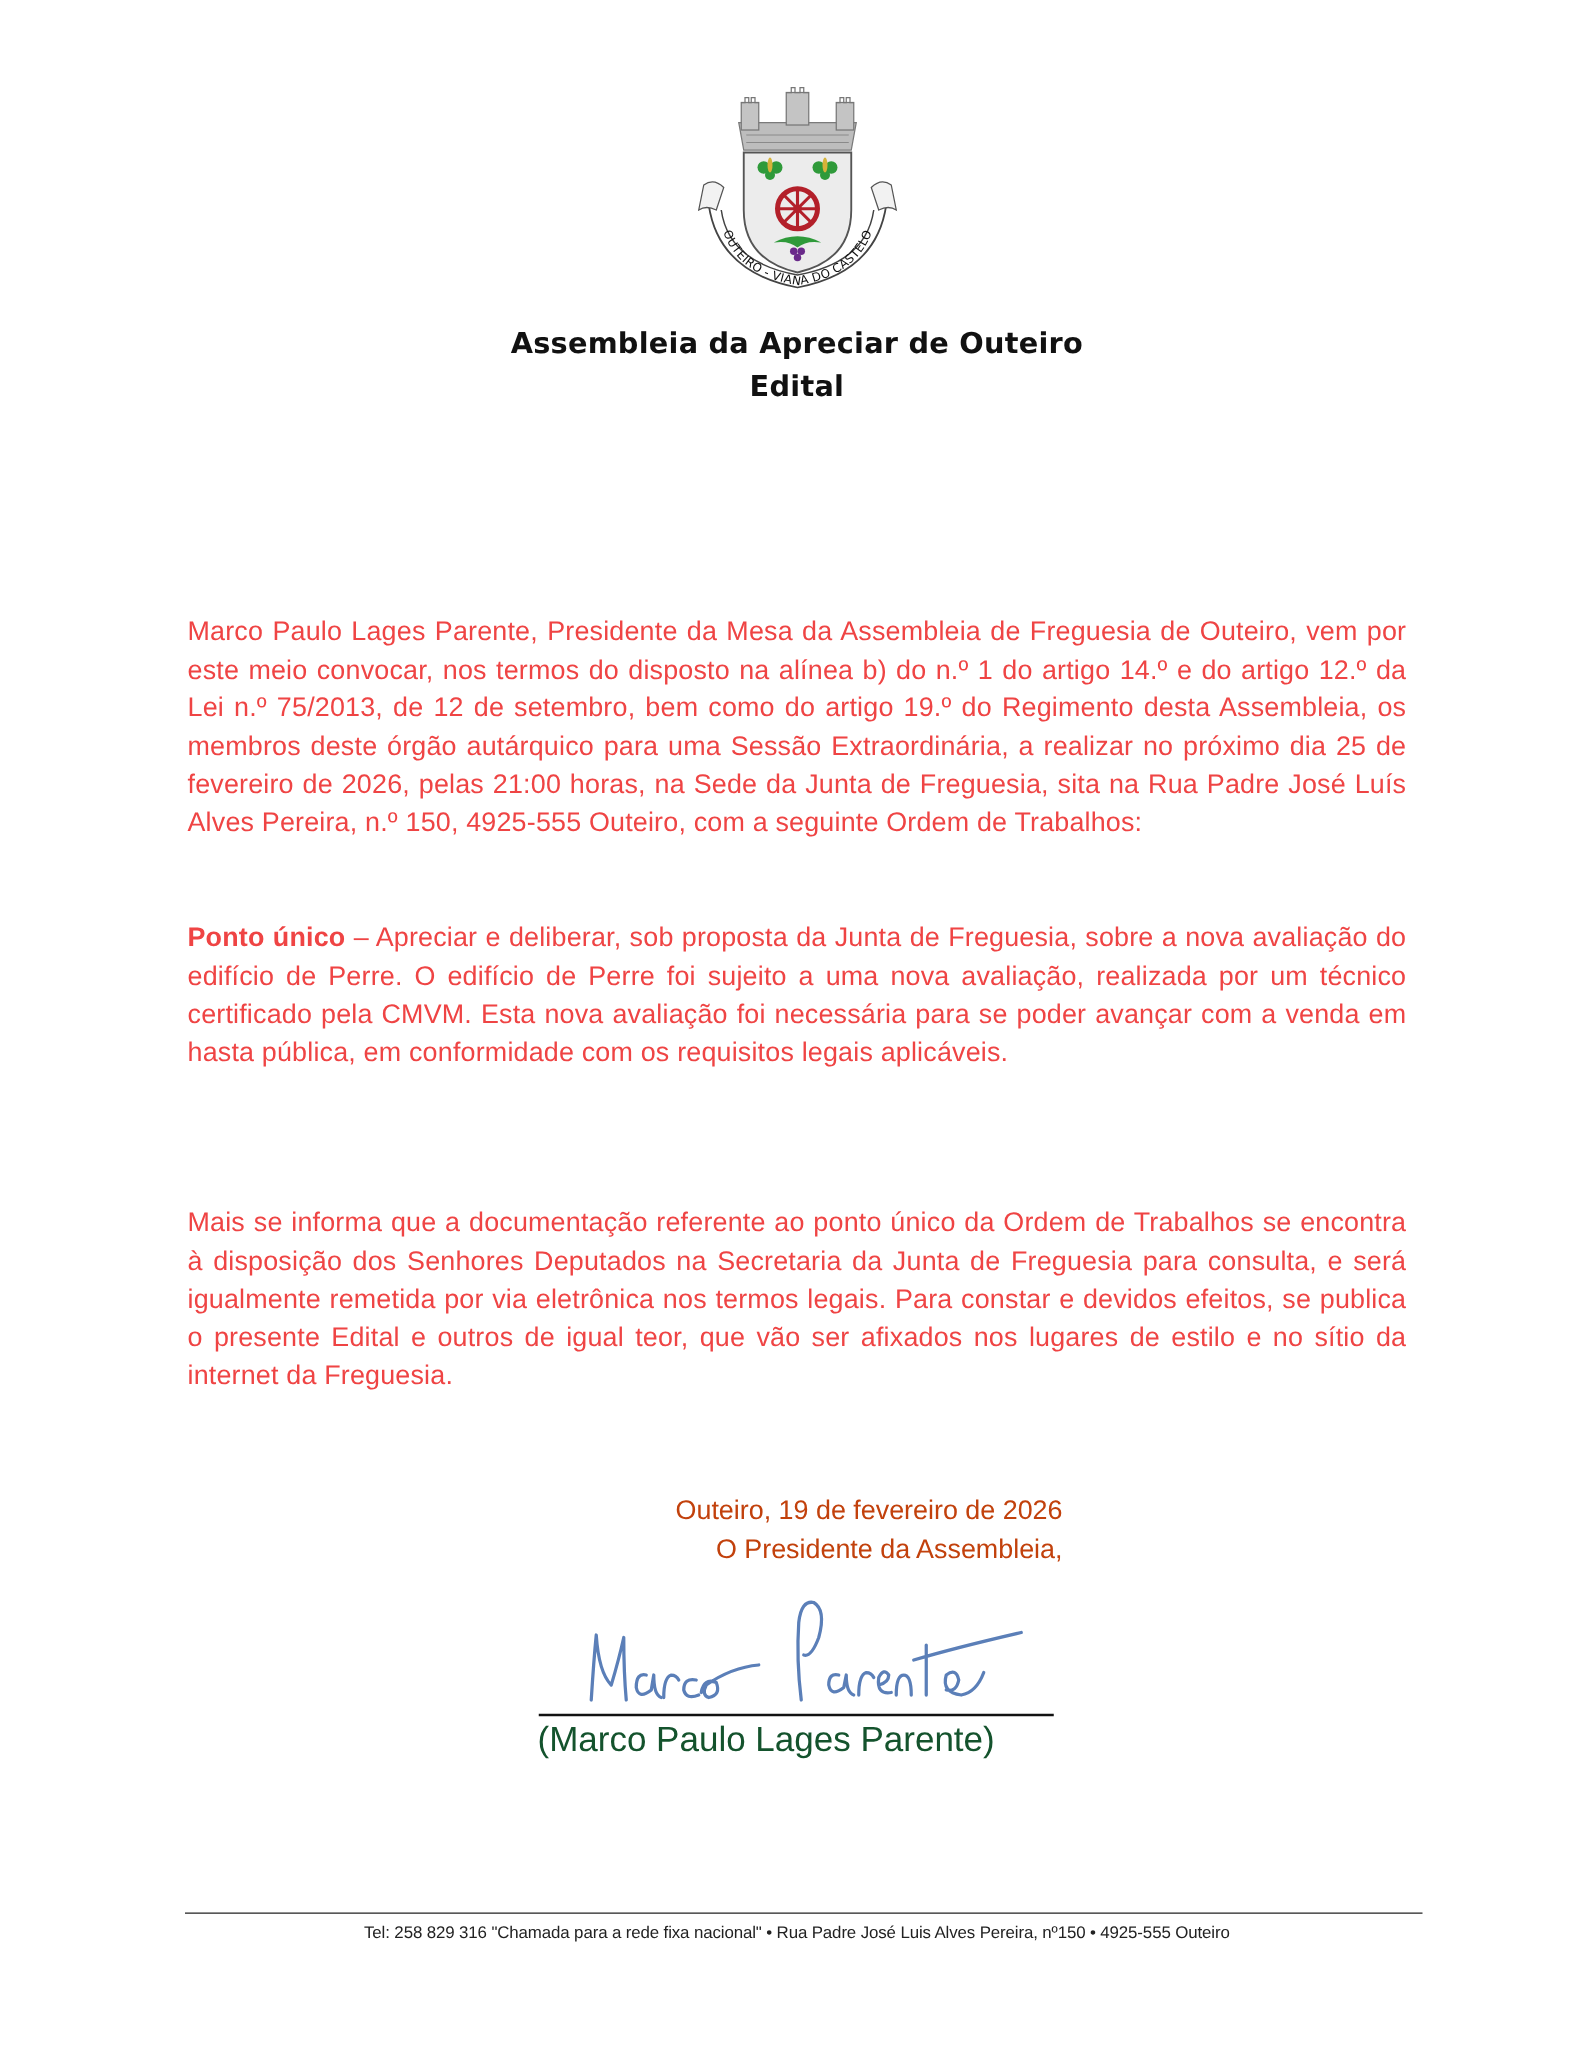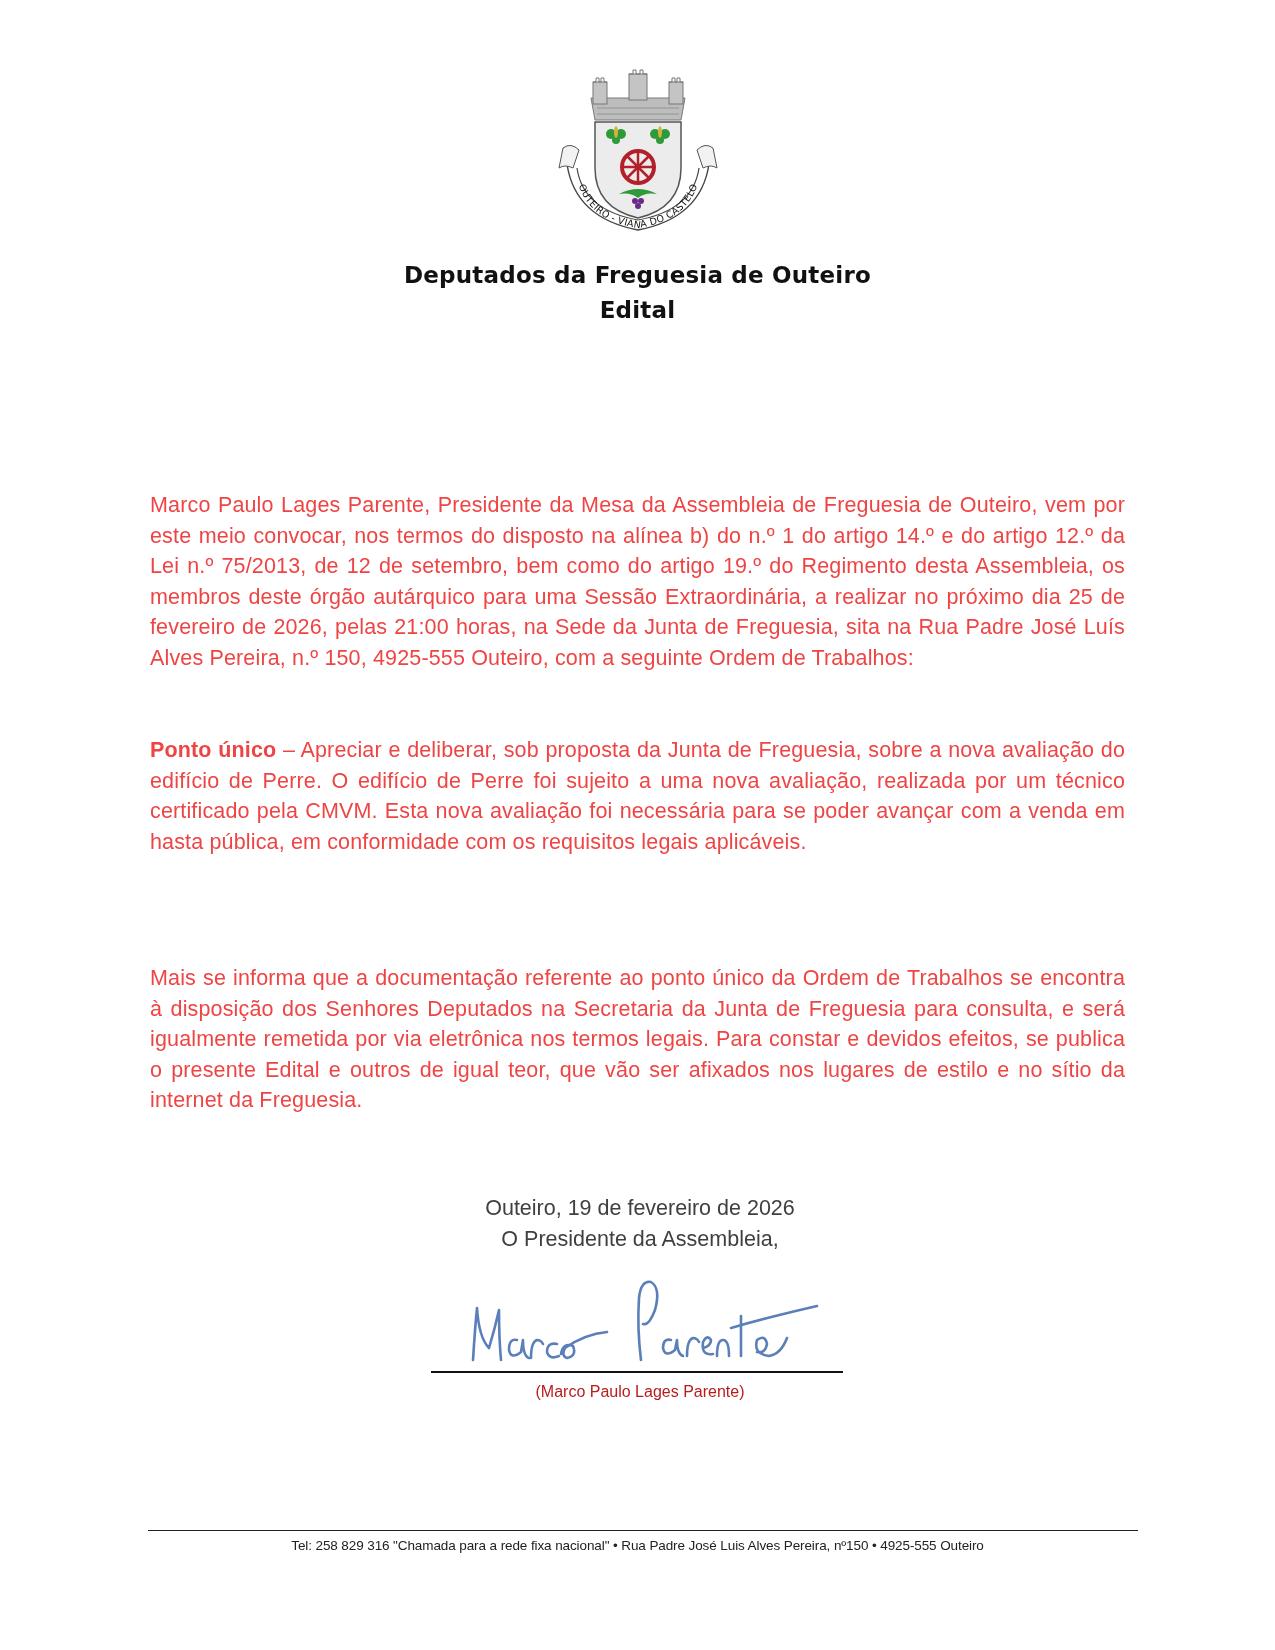--- a/index.html
+++ b/index.html
@@ -8,27 +8,27 @@
     .crest { position: absolute; left: 553px; top: 68px; width: 170px; height: 170px; }
     .title-block { position: absolute; left: 0; top: 258px; width: 1275px; text-align: center; }
     .title-line { font-family: "DejaVu Sans", sans-serif; font-weight: bold; font-size: 23px;
                   line-height: 35px; color: #111; letter-spacing: 0.2px; }
     .body-text { position: absolute; left: 150px; width: 975px; font-size: 21.5px; line-height: 30.6px;
                  text-align: justify; color: #ef4444; letter-spacing: 0.15px; }
     .p1 { top: 490px; }
     .p2 { top: 735px; }
     .p3 { top: 918px; margin-top: 45px; }
     .body-text .bold { font-weight: bold; }
-    .sign-block { position: absolute; left: 430px; width: 420px; top: 1193px; text-align: center;
-                  font-size: 21.5px; line-height: 30.6px; color: #404040; }
+    .sign-block { position: absolute; left: 430px; width: 420px; top: 1193px; text-align: right;
+                  font-size: 21.5px; line-height: 30.6px; color: #c2410c; }
     .signature { position: absolute; left: 465px; top: 1268px; width: 380px; height: 100px; }
     .sign-line { position: absolute; left: 431px; top: 1371px; width: 412px; height: 0;
                  border-top: 2.5px solid #111; }
-    .sign-name { position: absolute; left: 430px; width: 420px; top: 1377px; text-align: center;
-                 font-size: 16px; line-height: 30px; color: #b91c1c; }
+    .sign-name { position: absolute; left: 430px; width: 420px; top: 1377px; text-align: left;
+                 font-size: 28px; line-height: 30px; color: #14532d; }
     .footer-rule { position: absolute; left: 148px; top: 1530px; width: 990px; height: 0;
                    border-top: 1.5px solid #222; }
     .footer { position: absolute; left: 0; top: 1535px; width: 1275px; text-align: center;
               font-family: "Liberation Sans", sans-serif; font-size: 13.5px; line-height: 21px; color: #222;
               letter-spacing: -0.1px; }
   </style>
 </head>
 <body>
 
 <div class="crest">
@@ -82,21 +82,21 @@
     <defs>
       <path id="mottoPath" d="M22 104 Q30 152 85 160 Q140 152 148 104"></path>
     </defs>
     <text font-family="DejaVu Sans, sans-serif" font-size="9.5" fill="#111" letter-spacing="0.3">
       <textPath href="#mottoPath" startOffset="50%" text-anchor="middle">OUTEIRO - VIANA DO CASTELO</textPath>
     </text>
   </svg>
 </div>
 
 <div class="title-block">
-  <div class="title-line">Deputados da Freguesia de Outeiro</div>
+  <div class="title-line">Assembleia da Apreciar de Outeiro</div>
   <div class="title-line">Edital</div>
 </div>
 
 <div class="body-text p1">Marco Paulo Lages Parente, Presidente da Mesa da Assembleia de Freguesia de Outeiro, vem por este meio convocar, nos termos do disposto na alínea b) do n.º 1 do artigo 14.º e do artigo 12.º da Lei n.º 75/2013, de 12 de setembro, bem como do artigo 19.º do Regimento desta Assembleia, os membros deste órgão autárquico para uma Sessão Extraordinária, a realizar no próximo dia 25 de fevereiro de 2026, pelas 21:00 horas, na Sede da Junta de Freguesia, sita na Rua Padre José Luís Alves Pereira, n.º 150, 4925-555 Outeiro, com a seguinte Ordem de Trabalhos:</div>
 
 <div class="body-text p2"><span class="bold">Ponto único</span><span> – Apreciar e deliberar, sob proposta da Junta de Freguesia, sobre a nova avaliação do edifício de Perre. O edifício de Perre foi sujeito a uma nova avaliação, realizada por um técnico certificado pela CMVM. Esta nova avaliação foi necessária para se poder avançar com a venda em hasta pública, em conformidade com os requisitos legais aplicáveis.</span></div>
 
 <div class="body-text p3">Mais se informa que a documentação referente ao ponto único da Ordem de Trabalhos se encontra à disposição dos Senhores Deputados na Secretaria da Junta de Freguesia para consulta, e será igualmente remetida por via eletrônica nos termos legais. Para constar e devidos efeitos, se publica o presente Edital e outros de igual teor, que vão ser afixados nos lugares de estilo e no sítio da internet da Freguesia.</div>
 
 <div class="sign-block">

